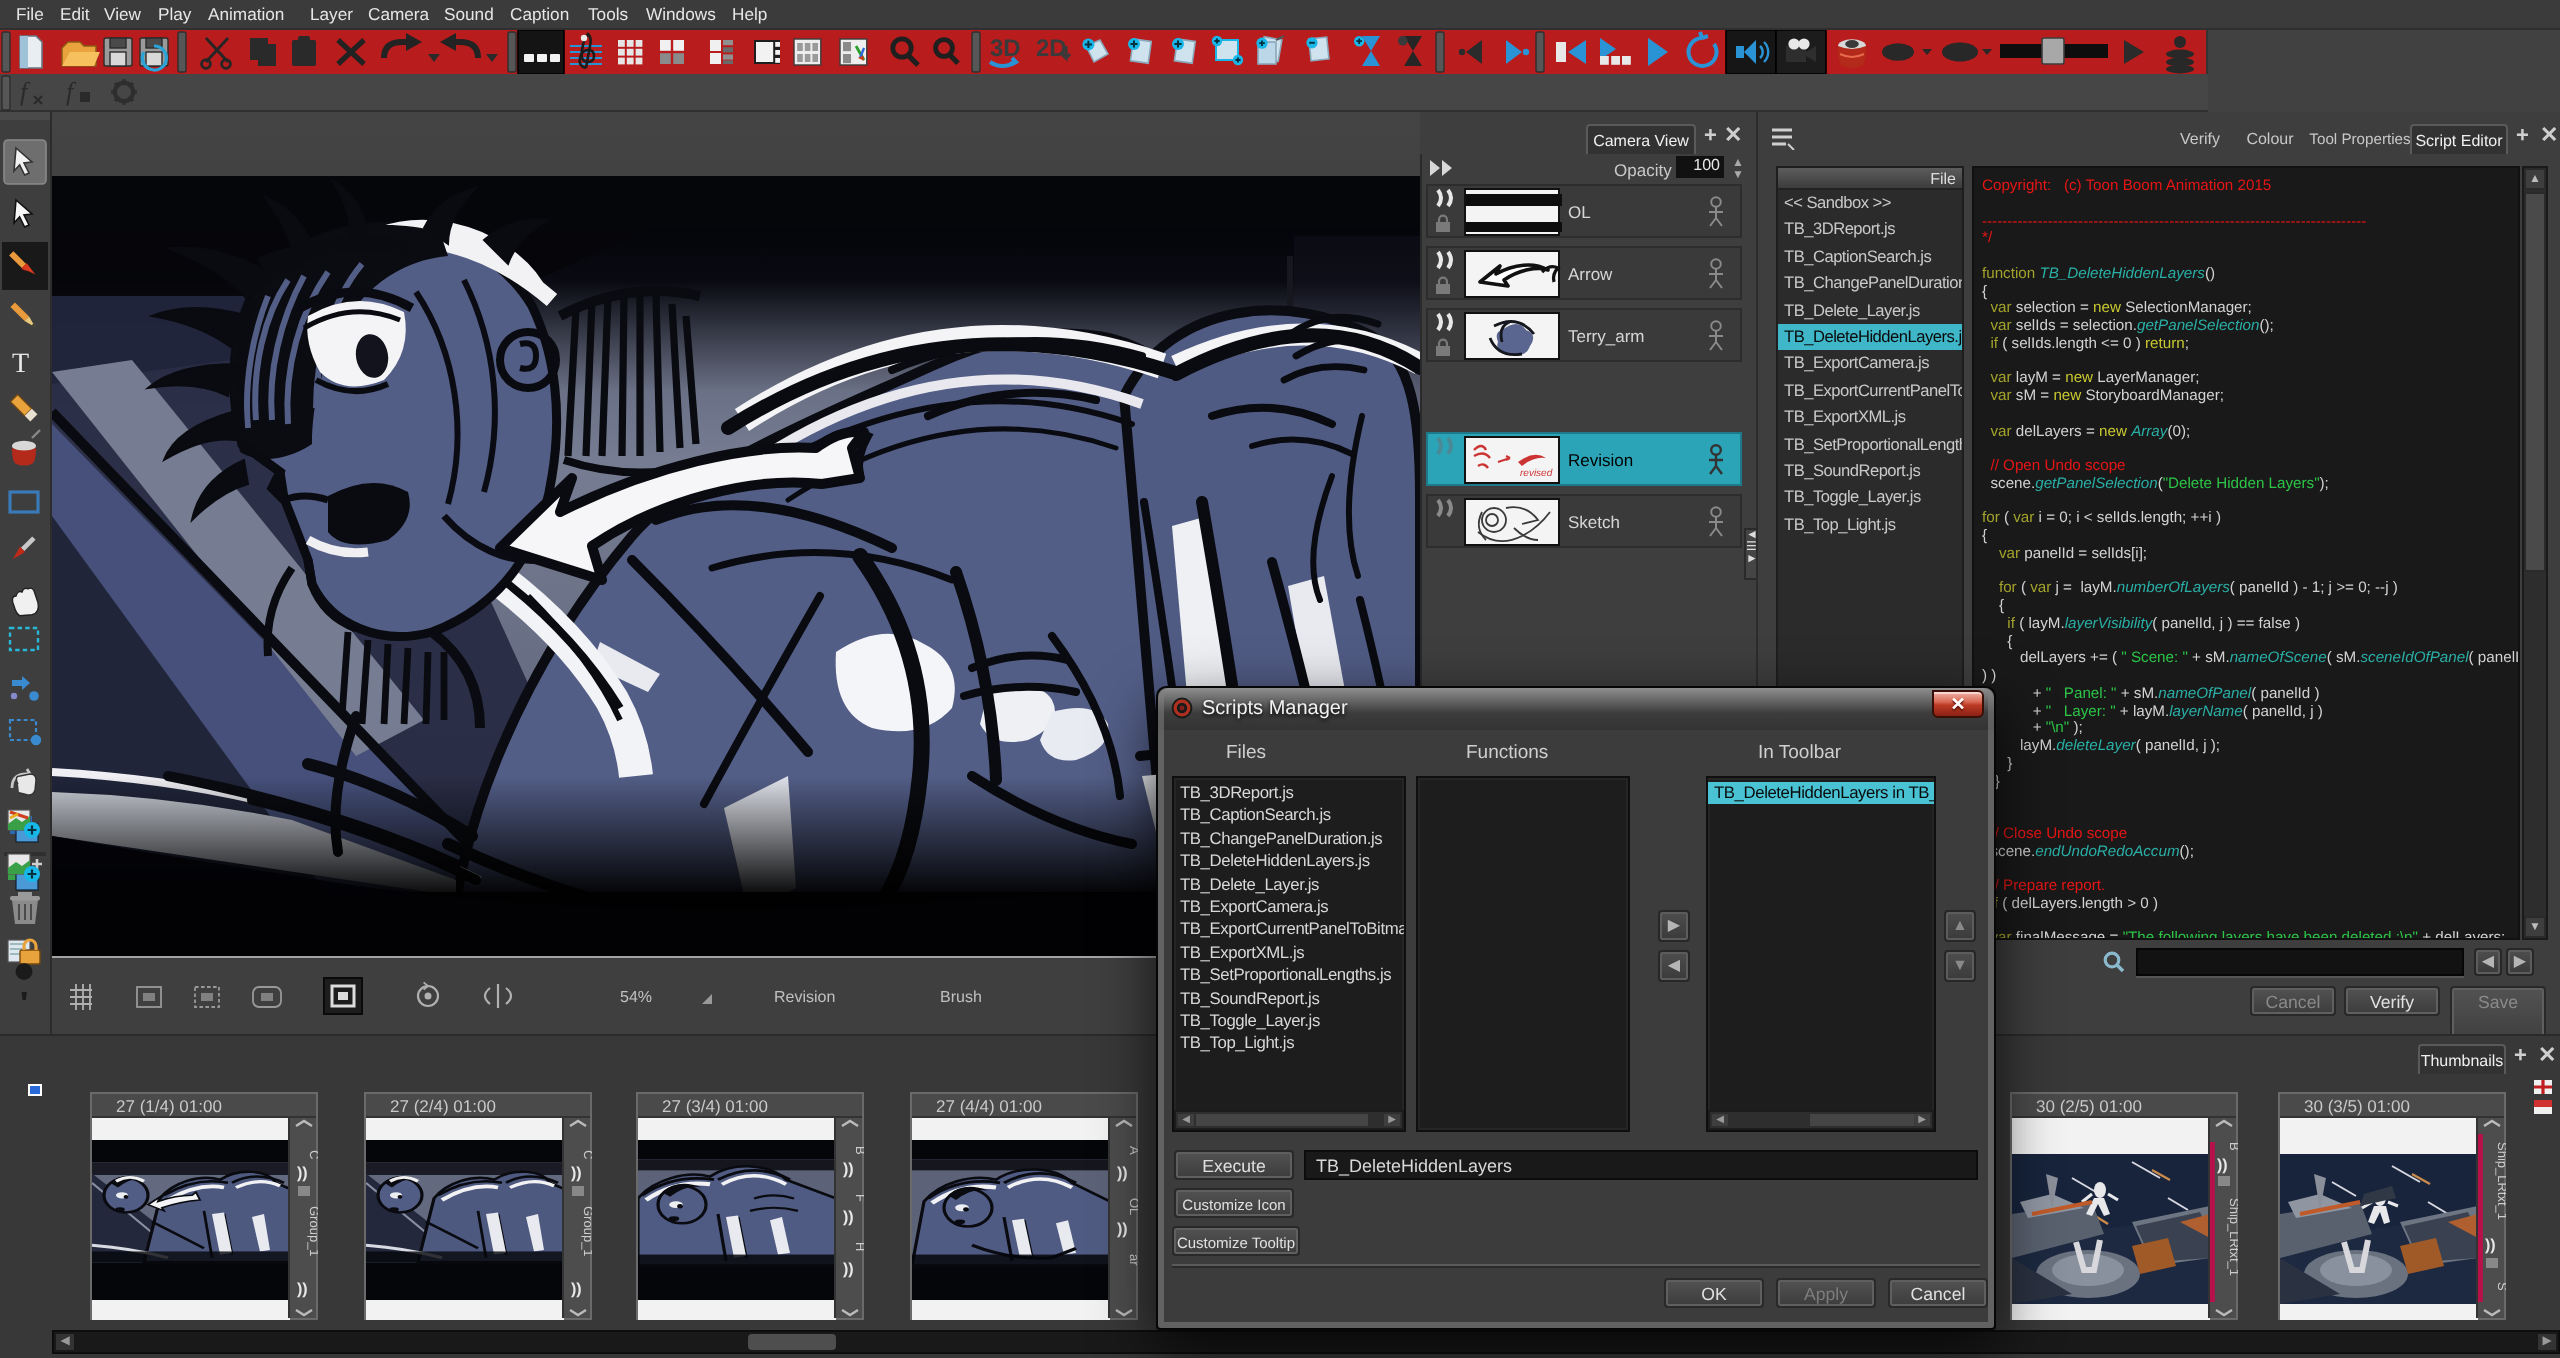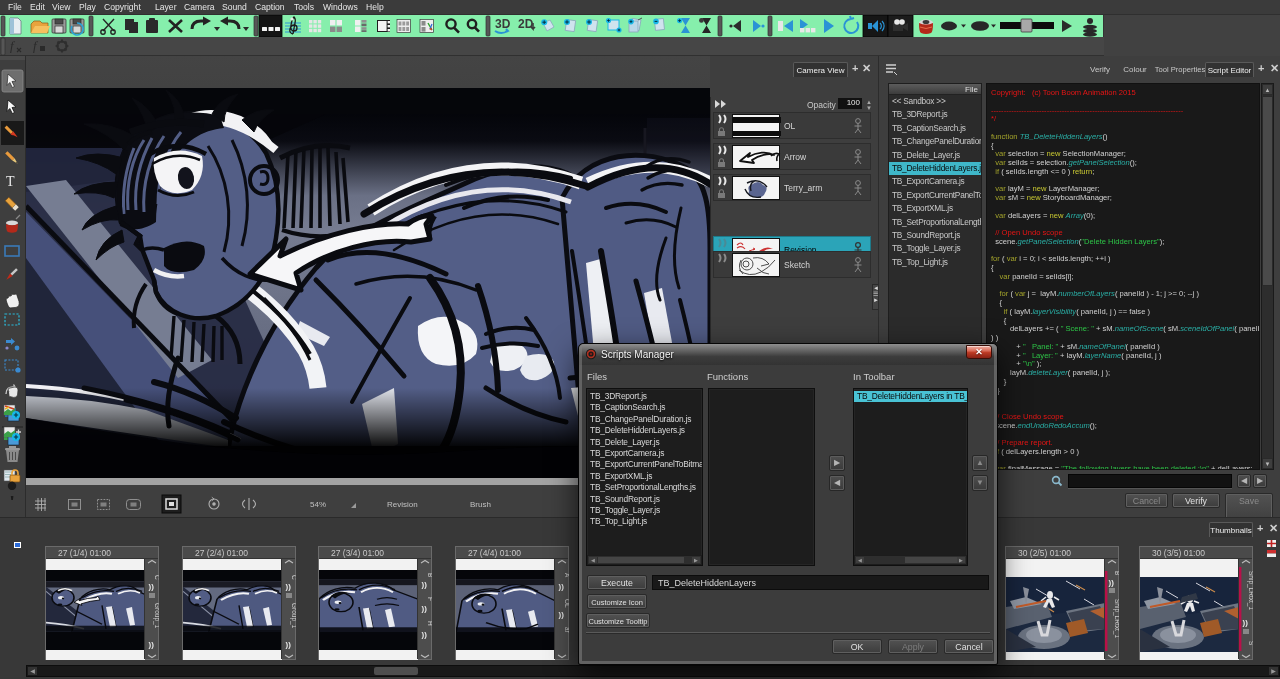--- a/index.html
+++ b/index.html
@@ -1,78 +1,78 @@
 <!DOCTYPE html>
 <html><head><meta charset="utf-8">
 <style>
 *{margin:0;padding:0;box-sizing:border-box;}
 html,body{width:1280px;height:679px;overflow:hidden;background:#3e3e3e;font-family:"Liberation Sans",sans-serif;}
 #app{position:relative;width:1280px;height:679px;background:#3e3e3e;overflow:hidden;}
 
 #menubar{position:absolute;left:0;top:0;width:1280px;height:15px;background:#3b3b3b;border-bottom:1px solid #2f2f2f;color:#e6e6e6;font-size:8.6px;}
 #menubar span{position:absolute;top:2px;}
 
-#tb1{position:absolute;left:0;top:15px;width:1280px;height:22px;background:#86efac;}
+#tb1{position:absolute;left:0;top:15px;width:1280px;height:22px;background:#b91c1c;}
 #tb2{position:absolute;left:0;top:37px;width:1280px;height:19px;background:#464646;border-bottom:1px solid #303030;}
 
 #lefttools{position:absolute;left:0;top:56px;width:26px;height:623px;background:#3e3e3e;border-right:1px solid #2c2c2c;}
 
 #campanel{position:absolute;left:26px;top:56px;width:852px;height:461px;background:#3e3e3e;}
 #canvaswrap{position:absolute;left:0;top:0;width:684px;height:422px;background:linear-gradient(#444444,#303030 70%,#262626);}
 #art{position:absolute;left:0;top:32px;width:684px;height:390px;}
 
-#layerpanel{position:absolute;left:684px;top:21px;width:168px;height:401px;background:#3e3e3e;border-left:1px solid #2a2a2a;margin-top:20px;}
+#layerpanel{position:absolute;left:684px;top:21px;width:168px;height:401px;background:#3e3e3e;border-left:1px solid #2a2a2a;}
 .lrow{position:absolute;left:2px;width:158px;height:27px;background:#3a3a3a;border:1px solid #2d2d2d;}
 .lrow .lname{position:absolute;left:70px;top:8px;font-size:8.5px;color:#d6d6d6;}
 .lrow .lthumb{position:absolute;left:18px;top:1px;width:48px;height:24px;background:#f4f4f4;border:1px solid #111;}
 .leye{position:absolute;left:2px;top:1px;width:12px;height:10px;}
 .llock{position:absolute;left:3px;top:14px;width:9px;height:9px;}
 .lman{position:absolute;right:8px;top:5px;}
 .lrsel{background:#2ba4b8 !important;border-color:#1e7a8a !important;}
 
 .tab{position:absolute;top:6px;height:15px;font-size:8px;white-space:nowrap;overflow:hidden;color:#c8c8c8;text-align:center;line-height:15px;}
 .tabact{background:#323232;border:1px solid #5a5a5a;border-bottom:none;color:#efefef;border-radius:2px 2px 0 0;}
 .pm{position:absolute;top:7px;font-size:11px;font-weight:bold;color:#cfcfcf;line-height:11px;}
 
-#statusbar{position:absolute;left:0;top:422px;width:852px;height:39px;background:#3f3f3f;border-top:7px solid #a3a3a3;}
+#statusbar{position:absolute;left:0;top:422px;width:852px;height:39px;background:#3f3f3f;border-top:1px solid #a3a3a3;}
 
 #scriptpanel{position:absolute;left:878px;top:56px;width:402px;height:461px;background:#3e3e3e;border-left:1px solid #2c2c2c;}
 #filelist{position:absolute;left:9px;top:27px;width:94px;height:422px;background:#2b2b2b;border:1px solid #1e1e1e;}
 #filehead{height:11px;background:linear-gradient(#5c5c5c,#3c3c3c);border-bottom:1px solid #222;color:#ddd;font-size:8px;text-align:right;padding-right:3px;line-height:11px;}
 .fitem{height:13.4px;line-height:13.4px;font-size:8.3px;letter-spacing:-0.25px;color:#c9c9c9;padding-left:3px;white-space:nowrap;overflow:hidden;}
 .fsel{background:#3fb7c9;color:#0a0a0a;}
 #codearea{position:absolute;left:107px;top:27px;width:274px;height:387px;background:#191919;border:1px solid #111;overflow:hidden;}
 .cl{position:absolute;left:4px;white-space:pre;font-size:7.6px;color:#d2d2d2;font-family:"Liberation Sans",sans-serif;}
 .cR{color:#e81515;} .cK{color:#a3a32b;} .cY{color:#c8c832;} .cT{color:#2aafa6;font-style:italic;} .cG{color:#2dc547;} .cW{color:#d2d2d2;}
 #codescroll{position:absolute;left:382px;top:27px;width:13px;height:387px;background:#2d2d2d;border:1px solid #1a1a1a;}
 
 #thumbs{position:absolute;left:0px;top:517px;width:1280px;height:162px;background:#383838;border-top:1px solid #2a2a2a;}
 .th{position:absolute;top:28px;width:114px;height:114px;border:1px solid #6a6a6a;background:#fff;}
 .thh{position:absolute;left:0;top:0;width:100%;height:12px;background:#4a4a4a;border-bottom:1px solid #333;color:#c9c9c9;font-size:8.5px;line-height:12px;padding-left:12px;}
 .thr{position:absolute;right:0;top:12px;width:14px;height:100px;background:#4d4d4d;border-left:1px solid #333;}
 .tha{position:absolute;left:0;top:12px;width:99px;height:101px;background:#f2f2f2;}
 
 #dlg{position:absolute;left:578px;top:343px;width:420px;height:322px;background:#3c3c3c;border:1px solid #060606;border-radius:5px 5px 2px 2px;box-shadow:0 10px 30px rgba(0,0,0,0.7);}
 #dlgframe{position:absolute;left:0;top:0;width:100%;height:100%;border-radius:5px 5px 2px 2px;border:3px solid rgba(130,130,130,0.55);border-top:none;pointer-events:none;}
 #dlgtitle{position:absolute;left:0;top:0;width:100%;height:21px;border-radius:5px 5px 0 0;background:linear-gradient(#8f8f8f,#5f5f5f 35%,#3c3c3c 60%,#333333);color:#f2f2f2;font-size:10px;}
-.dlab{position:absolute;font-size:9.5px;color:#cfcfcf;}
+.dlab{position:absolute;font-size:9.5px;color:#cfcfcf;margin-left:26px;}
 .dlist{position:absolute;background:#1d1d1d;border:1px solid #0f0f0f;box-shadow:inset 0 0 0 1px rgba(255,255,255,0.04);}
 .ditem{height:11.4px;line-height:11.5px;font-size:8.4px;letter-spacing:-0.2px;color:#d8d8d8;padding-left:3px;white-space:nowrap;overflow:hidden;}
 .btn{position:absolute;background:linear-gradient(#525252,#3c3c3c);border:1px solid #292929;box-shadow:inset 0 0 0 1px #5f5f5f;border-radius:2px;color:#e0e0e0;font-size:8.8px;text-align:center;white-space:nowrap;}
 .sq{position:absolute;width:16px;height:16px;background:linear-gradient(#4e4e4e,#3a3a3a);border:1px solid #272727;box-shadow:inset 0 0 0 1px #5c5c5c;border-radius:2px;color:#b5b5b5;font-size:8px;text-align:center;line-height:14px;}
 .hsb{position:absolute;height:10px;background:#2e2e2e;border:1px solid #1c1c1c;}
 </style></head>
 <body>
 <div id="app">
   <div id="menubar">
     <span style="left:8px">File</span>
       <span style="left:30px">Edit</span>
       <span style="left:52px">View</span>
       <span style="left:79px">Play</span>
-      <span style="left:104px">Copyright</span>
+      <span style="left:104px">Animation</span>
       <span style="left:155px">Layer</span>
       <span style="left:184px">Camera</span>
       <span style="left:222px">Sound</span>
       <span style="left:255px">Caption</span>
       <span style="left:294px">Tools</span>
       <span style="left:323px">Windows</span>
       <span style="left:366px">Help</span>
   </div>
   <div id="tb1">
   <svg width="1280" height="22" viewBox="0 0 1280 22">
@@ -665,21 +665,21 @@
               <path d="M16,12 l6,-2 m0,0 l-2,-1 m2,1 l-2,1" stroke="#c33" stroke-width="1" fill="none"></path>
               <path d="M26,12 q8,-6 14,-2 q-6,-1 -12,4 z" fill="#c33"></path>
               <text x="27" y="19" font-size="5" fill="#c33" font-style="italic">revised</text>
             </svg></div>
           <div class="lname" style="color:#000;">Revision</div>
           <svg class="lman" width="8" height="16">
             <circle cx="4" cy="3" r="2.4" fill="none" stroke="#333" stroke-width="1.2"></circle>
             <path d="M4,5 v6 M0.5,8 h7 M4,11 l-3,4 M4,11 l3,4" stroke="#333" stroke-width="1.2" fill="none"></path>
           </svg>
         </div>
-      <div class="lrow" style="top:154px;">
+      <div class="lrow" style="top:170px;">
           <svg class="leye">
             <path d="M3,1 q3,4 0,8 M8,1 q3,4 0,8" stroke="#8a8a8a" stroke-width="2" fill="none"></path>
           </svg>
           <div class="lthumb"><svg width="48" height="24" viewBox="0 0 48 24">
               <g stroke="#3a3a3a" stroke-width="0.9" fill="none">
                 <circle cx="14" cy="10" r="6"></circle>
                 <circle cx="13" cy="10" r="3"></circle>
                 <path d="M6,16 q10,8 22,2 q8,-4 14,-12"></path>
                 <path d="M20,4 q10,-2 16,6 l-8,2"></path>
                 <path d="M8,6 q-4,8 2,14"></path>

